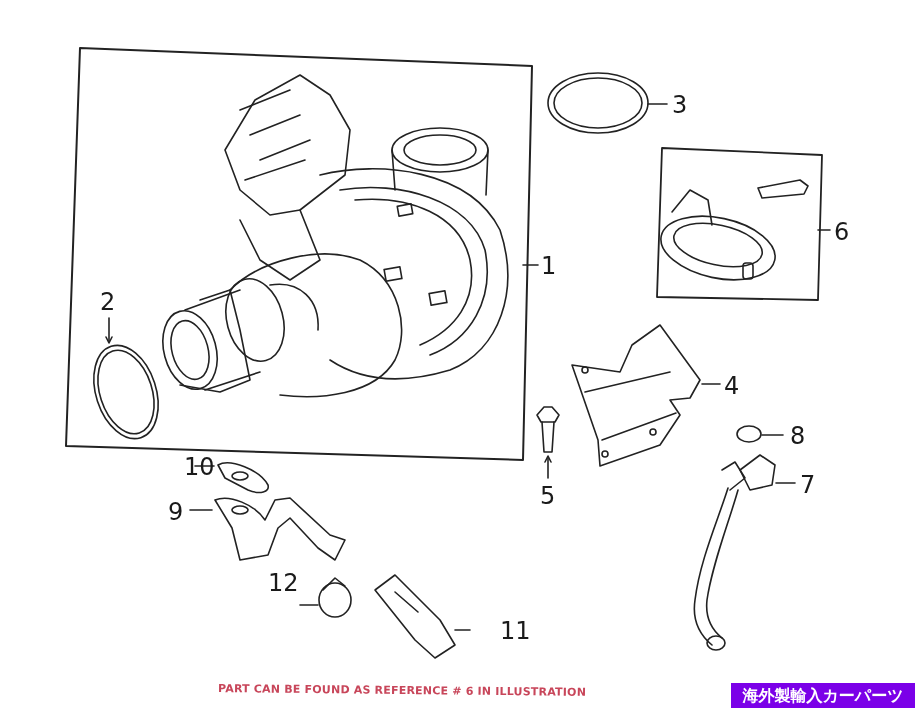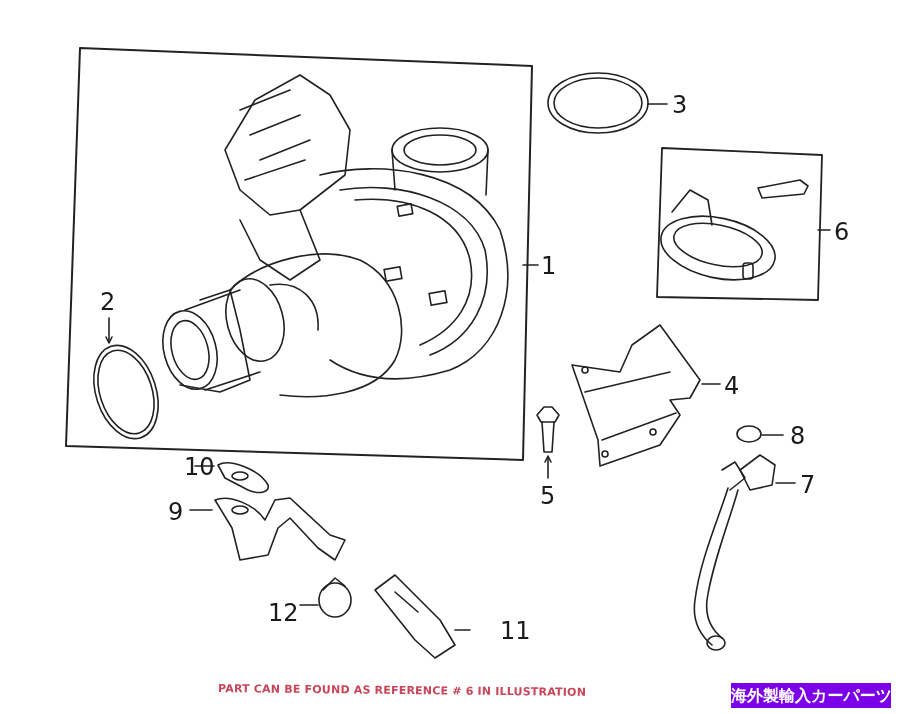--- a/index.html
+++ b/index.html
@@ -1,20 +1,20 @@
 <!DOCTYPE html>
 <html><head>
 <meta charset="utf-8">
 <style>
   html, body { margin:0; padding:0; background:#ffffff; }
   body { width:923px; height:714px; position:relative; overflow:hidden; font-family:"Liberation Sans", sans-serif; }
   .canvas { position:absolute; left:0; top:0; width:923px; height:714px; }
   .callout { position:absolute; font-family:"DejaVu Sans", sans-serif; font-size:24px; color:#1a1a1a; line-height:1; }
   .footer-note { position:absolute; left:218px; top:684px; font-family:"DejaVu Sans", sans-serif; font-weight:bold; font-size:11px; color:#c8465a; letter-spacing:0.2px; transform:rotate(0.6deg); white-space:nowrap; }
-  .badge { position:absolute; left:731px; top:683px; width:160px; height:25px; background:#7b00e8; color:#ffffff; font-family:"DejaVu Sans", sans-serif; font-weight:bold; font-size:16px; line-height:25px; text-align:center; white-space:nowrap; }
+  .badge { position:absolute; left:731px; top:683px; width:184px; height:25px; background:#7b00e8; color:#ffffff; font-family:"DejaVu Sans", sans-serif; font-weight:bold; font-size:16px; line-height:25px; text-align:center; white-space:nowrap; }
 </style>
 </head>
 <body>
 
 <div class="canvas">
 <svg width="923" height="714" viewBox="0 0 923 714" xmlns="http://www.w3.org/2000/svg" fill="none" stroke="#222" stroke-width="1.6" stroke-linejoin="round" stroke-linecap="round">
 
   <g>
     <polygon points="80,48 532,66 523,460 66,446" stroke-width="2"></polygon>
 
@@ -127,17 +127,17 @@
   <span class="callout" style="left:100px; top:290px;">2</span>
   <span class="callout" style="left:672px; top:93px;">3</span>
   <span class="callout" style="left:724px; top:374px;">4</span>
   <span class="callout" style="left:540px; top:484px;">5</span>
   <span class="callout" style="left:834px; top:220px;">6</span>
   <span class="callout" style="left:800px; top:473px;">7</span>
   <span class="callout" style="left:790px; top:424px;">8</span>
   <span class="callout" style="left:168px; top:500px;">9</span>
   <span class="callout" style="left:160px; top:455px;margin-left:24px;">10</span>
   <span class="callout" style="left:500px; top:619px;">11</span>
-  <span class="callout" style="left:268px; top:601px;">12</span>
+  <span class="callout" style="left:268px; top:571px;">12</span>
 </div>
 
 <div class="footer-note">PART CAN BE FOUND AS REFERENCE # 6 IN ILLUSTRATION</div>
 <div class="badge">海外製輸入カーパーツ</div>
 
 </body></html>

